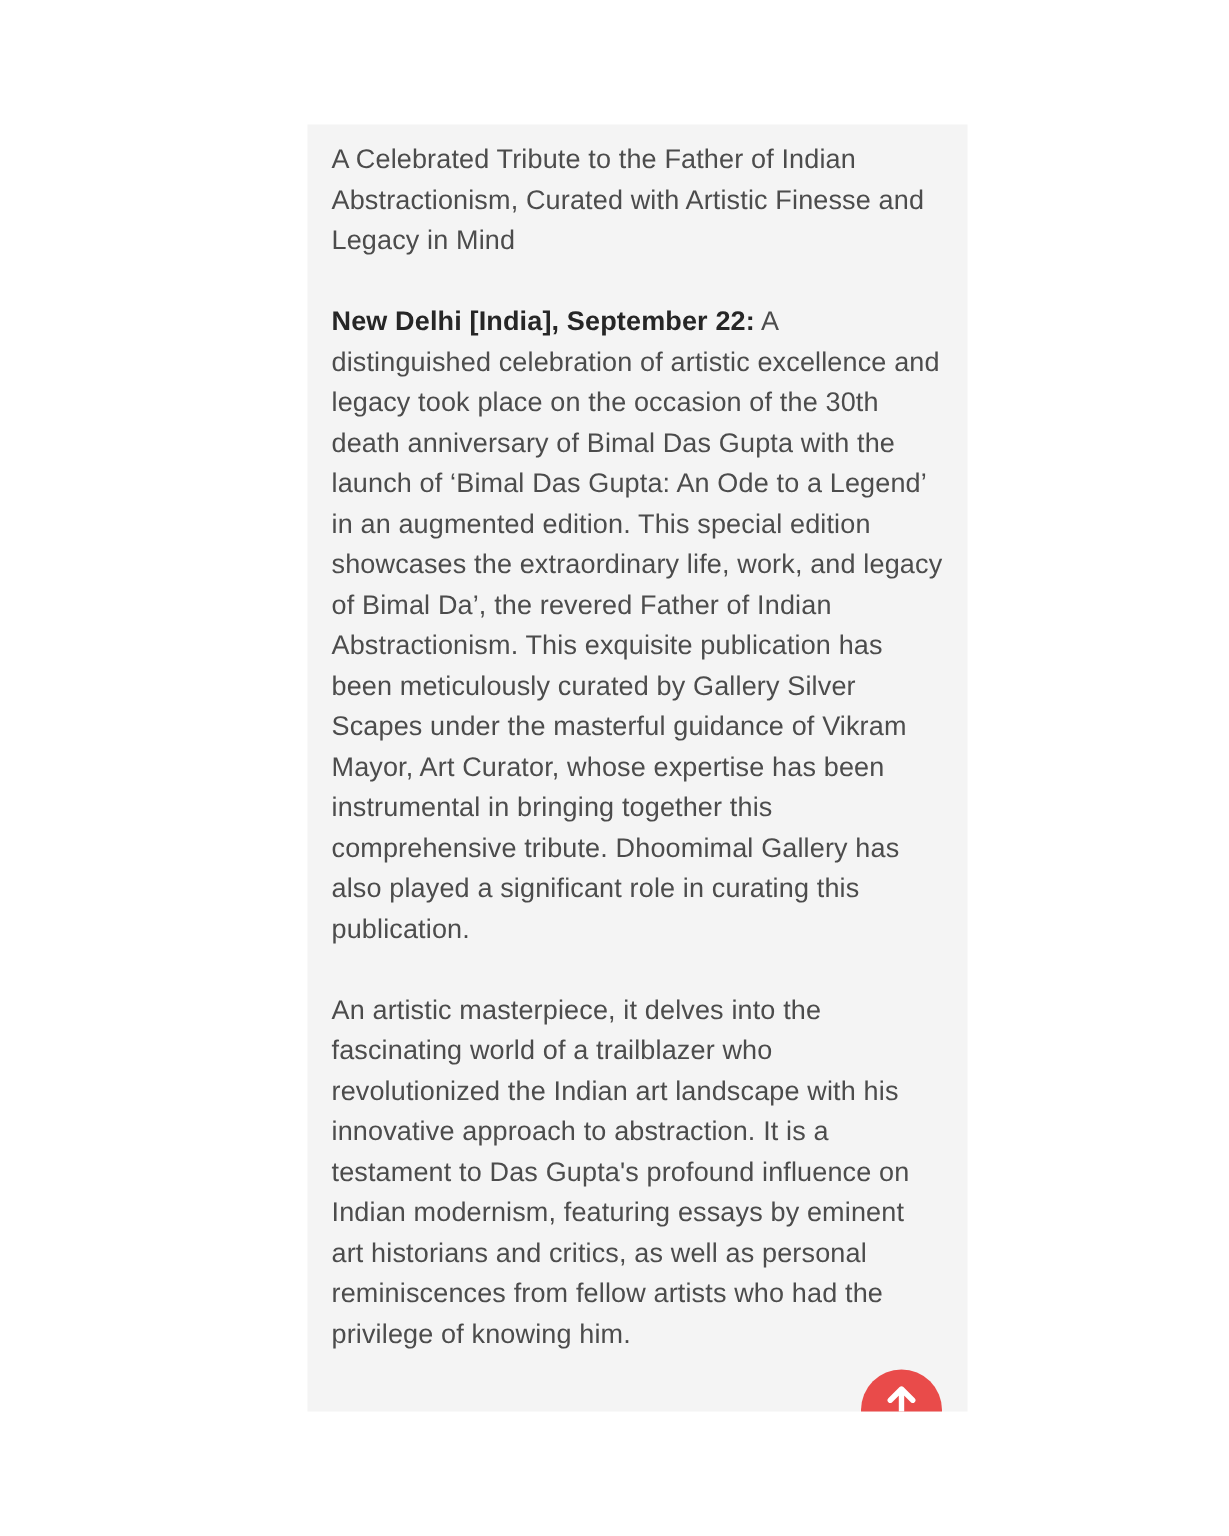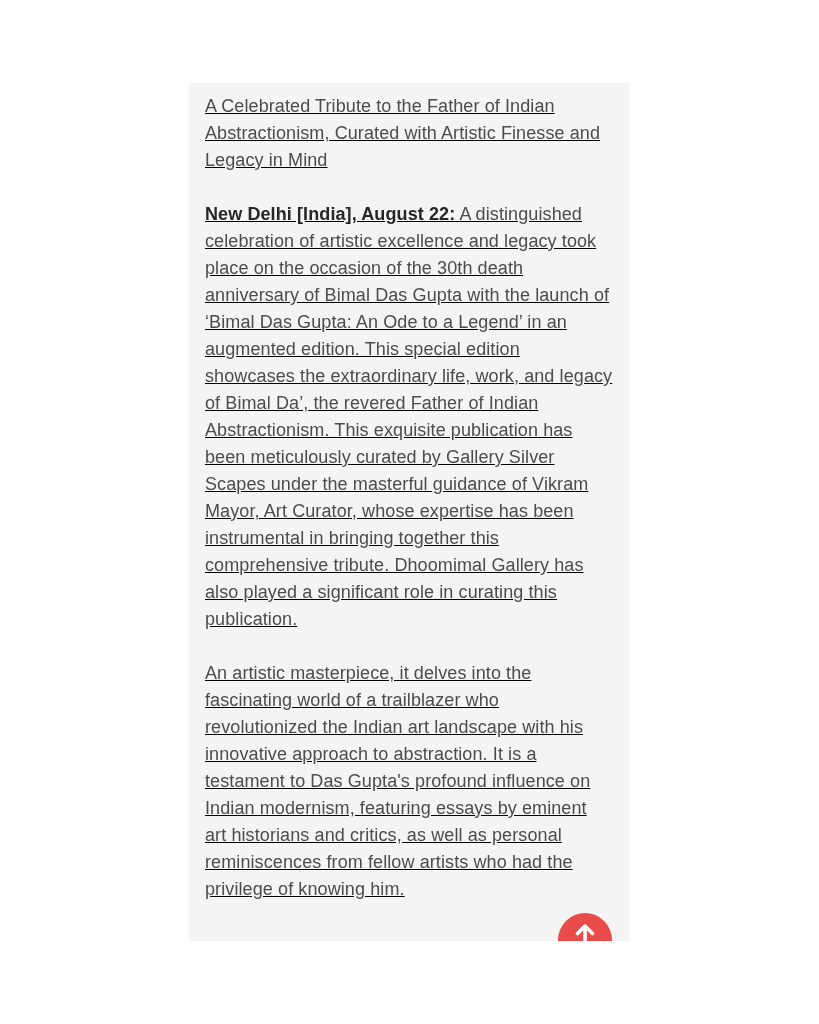--- a/index.html
+++ b/index.html
@@ -19,28 +19,27 @@
     overflow: hidden;
   }
   .canvas {
     position: relative;
     width: 819px;
     height: 1024px;
     background: var(--page-bg);
   }
   .article-panel {
     position: absolute;
-    left: 189px;
+    left: 205px;
     top: 83px;
     width: 440px;
     height: 858px;
     background: var(--panel);
     overflow: hidden;
     padding: 10px 16px 0 16px;
-    text-decoration: underline;
   }
   .para {
     font-size: 18px;
     line-height: 27px;
     color: var(--text);
     letter-spacing: 0.1px;
     margin: 0 0 27px 0;
   }
   .para strong {
     color: var(--heading);
@@ -69,21 +68,21 @@
 </style>
 </head>
 <body>
 
 <div class="canvas">
   <div class="article-panel">
 
     <p class="para">A Celebrated Tribute to the Father of Indian Abstractionism, Curated with Artistic Finesse and Legacy in Mind</p>
 
     <p class="para">
-      <strong>New Delhi [India], August 22:</strong>
+      <strong>New Delhi [India], September 22:</strong>
       <span>A distinguished celebration of artistic excellence and legacy took place on the occasion of the 30th death anniversary of Bimal Das Gupta with the launch of ‘Bimal Das Gupta: An Ode to a Legend’ in an augmented edition. This special edition showcases the extraordinary life, work, and legacy of Bimal Da’, the revered Father of Indian Abstractionism. This exquisite publication has been meticulously curated by Gallery Silver Scapes under the masterful guidance of Vikram Mayor, Art Curator, whose expertise has been instrumental in bringing together this comprehensive tribute. Dhoomimal Gallery has also played a significant role in curating this publication.</span>
     </p>
 
     <p class="para">An artistic masterpiece, it delves into the fascinating world of a trailblazer who revolutionized the Indian art landscape with his innovative approach to abstraction. It is a testament to Das Gupta's profound influence on Indian modernism, featuring essays by eminent art historians and critics, as well as personal reminiscences from fellow artists who had the privilege of knowing him.</p>
 
     <button class="scroll-top" type="button">
       <svg viewBox="0 0 24 26" xmlns="http://www.w3.org/2000/svg">
         <path d="M12 23 L12 6 M4.5 12.5 L12 5 L19.5 12.5" fill="none" stroke="#ffffff" stroke-width="3.6" stroke-linecap="round" stroke-linejoin="round"></path>
       </svg>
     </button>

